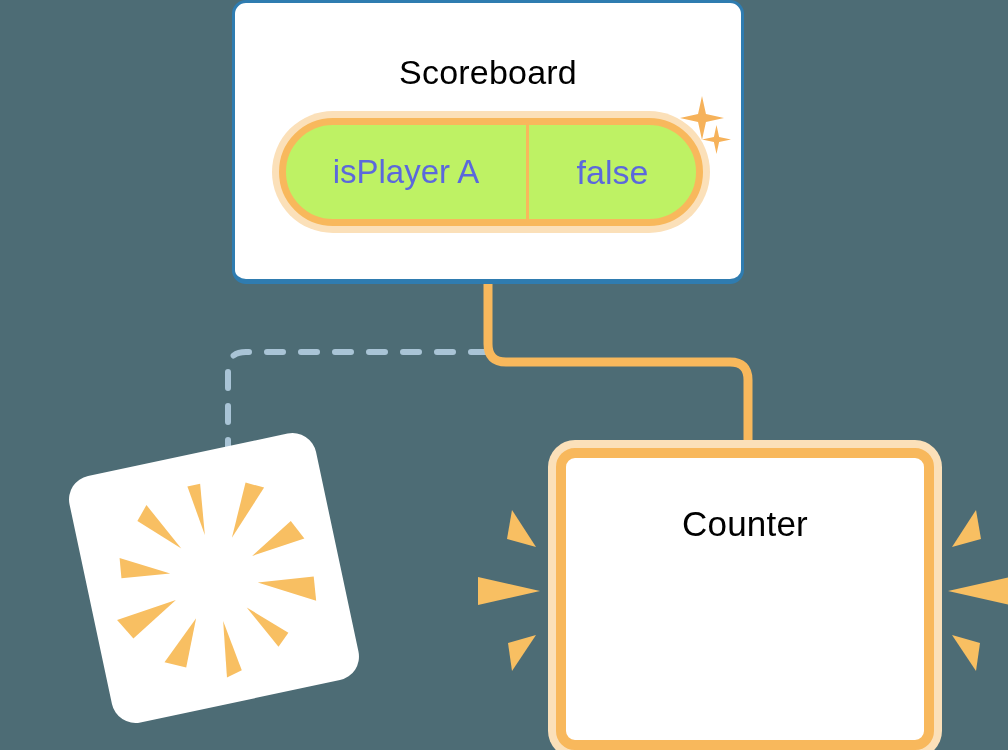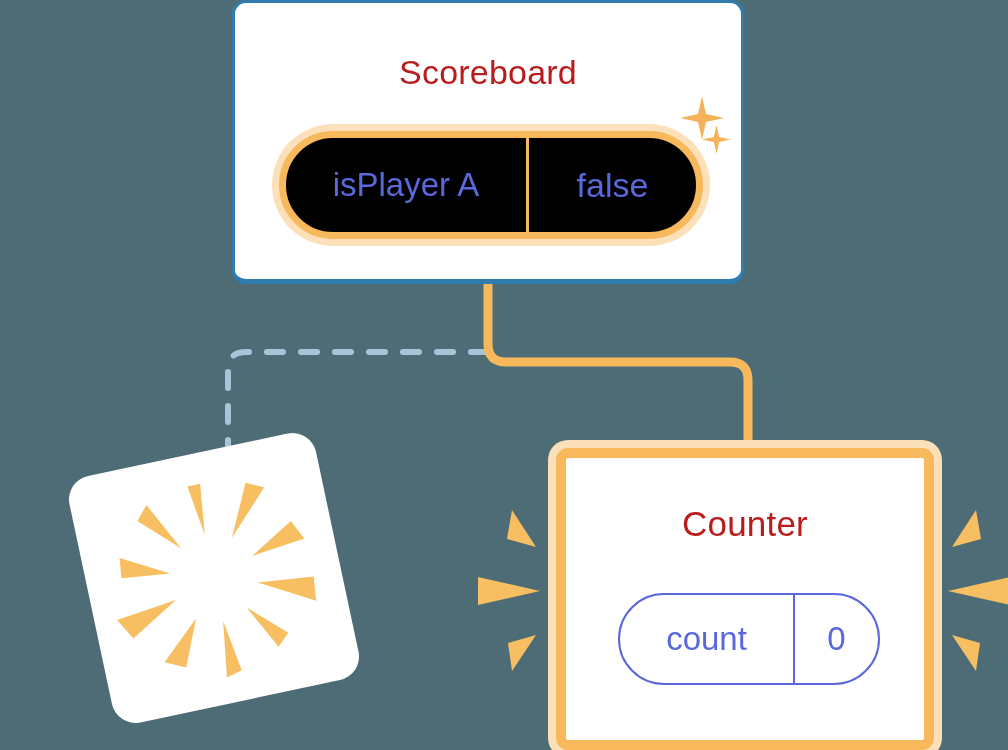--- a/index.html
+++ b/index.html
@@ -29,39 +29,39 @@
     left: 232px;
     top: 0px;
     width: 512px;
     height: 284px;
     border: 3px solid #2f7cb0;
     border-bottom-width: 5px;
     border-radius: 14px;
   }
   .card-title {
     text-align: center;
-    color: #b91c1c;
+    color: #000000;
     font-size: 34px;
     font-weight: 400;
     letter-spacing: .2px;
     line-height: 1;
   }
   .scoreboard-title { margin-top: 52px; }
 
   
   .pill-orange {
     position: absolute;
     left: 44px;
-    top: 128px;
+    top: 115px;
     width: 424px;
     height: 108px;
     border-radius: 54px;
     border: 7px solid #f8b85c;
     box-sizing: border-box;
-    background: #000000;
+    background: #bef264;
     box-shadow: 0 0 0 7px #fbe0b9;
     display: flex;
     align-items: stretch;
   }
   .pill-orange .pill-key,
   .pill-orange .pill-val {
     display: flex;
     align-items: center;
     justify-content: center;
     color: #5b68dc;
@@ -124,21 +124,21 @@
     width: 252px;
     height: 252px;
   }
 
   
   .card-counter {
     left: 556px;
     top: 448px;
     width: 378px;
     height: 302px;
-    border-radius: 12px;
+    border-radius: 19px;
     border: 10px solid #f8b85c;
     box-shadow: 0 0 0 8px #fbe0b9;
     box-sizing: border-box;
   }
   .counter-title { margin-top: 48px; font-size: 35px; }
 
   
   .pill-blue {
     position: absolute;
     left: 52px;
@@ -220,24 +220,20 @@
     <g fill="#f8bf62">
       <polygon points="42,15 66,52 37,44"></polygon>
       <polygon points="8,82 70,96 8,110"></polygon>
       <polygon points="38,148 66,140 42,176"></polygon>
     </g>
   </svg>
 
   <div class="card card-counter">
     <div class="card-title counter-title">Counter</div>
 
-    <div class="pill-blue">
-      <div class="pill-key">count</div>
-      <div class="pill-val">0</div>
-    </div>
   </div>
 
   <svg class="rays rays-right" viewBox="0 0 90 190" width="90" height="190">
     <g fill="#f8bf62">
       <polygon points="48,15 24,52 53,44"></polygon>
       <polygon points="82,82 20,96 82,110"></polygon>
       <polygon points="52,148 24,140 48,176"></polygon>
     </g>
   </svg>
 

